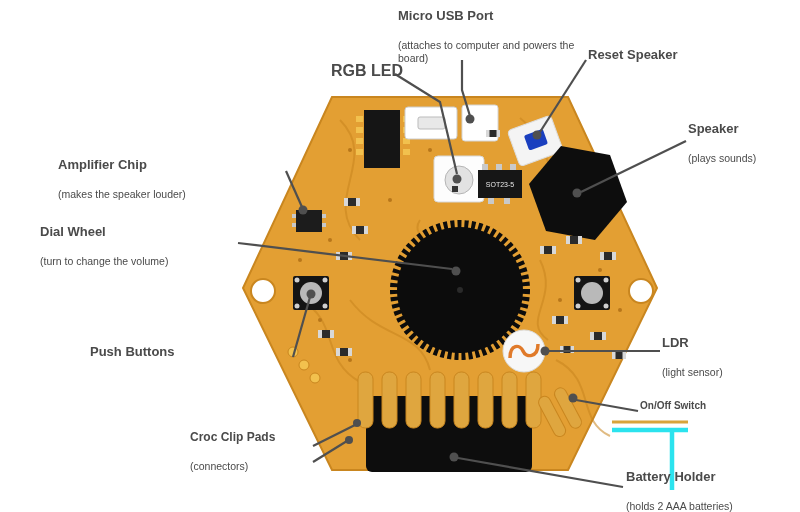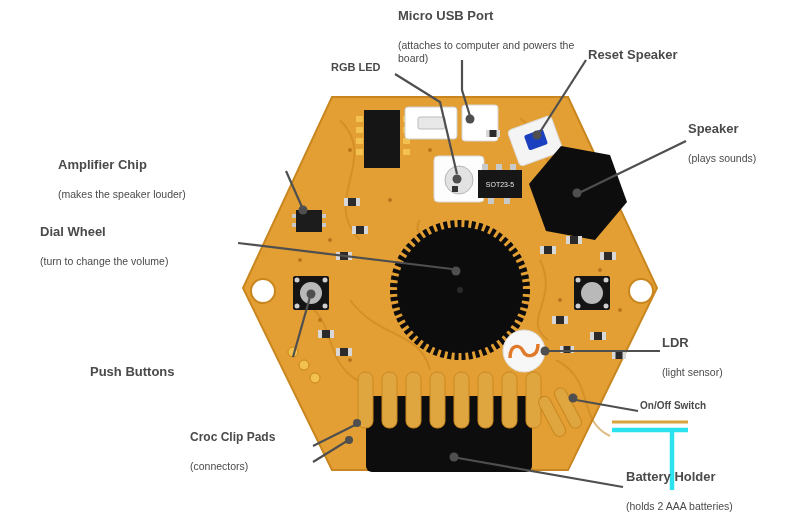--- a/index.html
+++ b/index.html
@@ -254,21 +254,21 @@
       <path d="M672,432 L672,490"></path>
     </g>
   </svg>
 
   <div class="label" style="left:398px;top:8px;width:185px">
     <span class="t">Micro USB Port</span>
     <span class="s">(attaches to computer and powers the board)</span>
   </div>
 
   <div class="label" style="left:331px;top:61px">
-    <span class="t" style="font-size:11px">RGB LED</span>
+    <span class="t" style="font-size:16px">RGB LED</span>
   </div>
 
   <div class="label" style="left:588px;top:47px">
     <span class="t">Reset Speaker</span>
   </div>
 
   <div class="label" style="left:688px;top:121px;width:108px">
     <span class="t">Speaker</span>
     <span class="s">(plays sounds)</span>
   </div>
@@ -276,21 +276,21 @@
   <div class="label ra" style="left:58px;top:157px;width:228px">
     <span class="t">Amplifier Chip</span>
     <span class="s">(makes the speaker louder)</span>
   </div>
 
   <div class="label ra" style="left:40px;top:224px;width:198px">
     <span class="t">Dial Wheel</span>
     <span class="s">(turn to change the volume)</span>
   </div>
 
-  <div class="label ra" style="left:90px;top:364px;width:202px">
+  <div class="label ra" style="left:90px;top:344px;width:202px">
     <span class="t">Push Buttons</span>
   </div>
 
   <div class="label ra" style="left:190px;top:430px;width:120px">
     <span class="t" style="font-size:12px">Croc Clip Pads</span>
     <span class="s">(connectors)</span>
   </div>
 
   <div class="label" style="left:662px;top:335px;width:120px">
     <span class="t">LDR</span>

